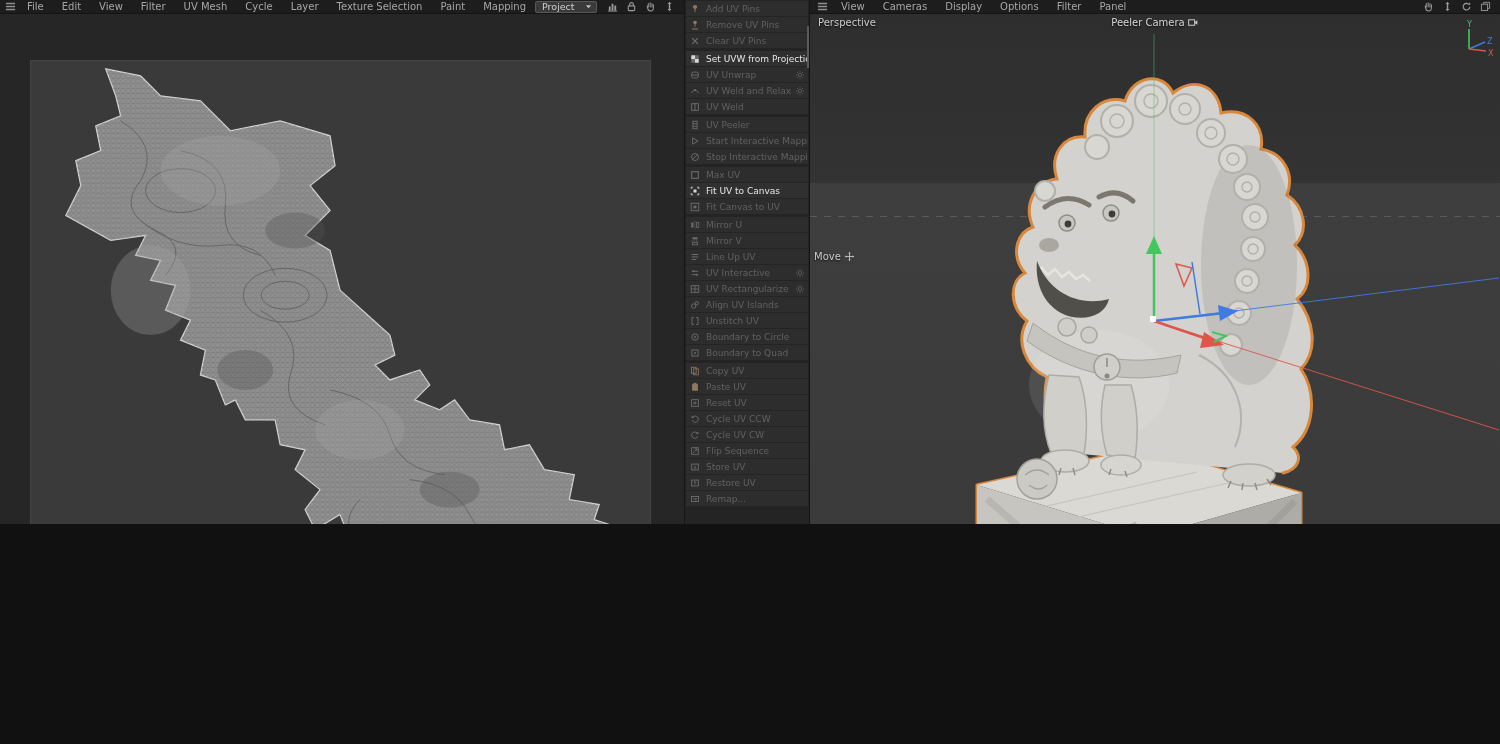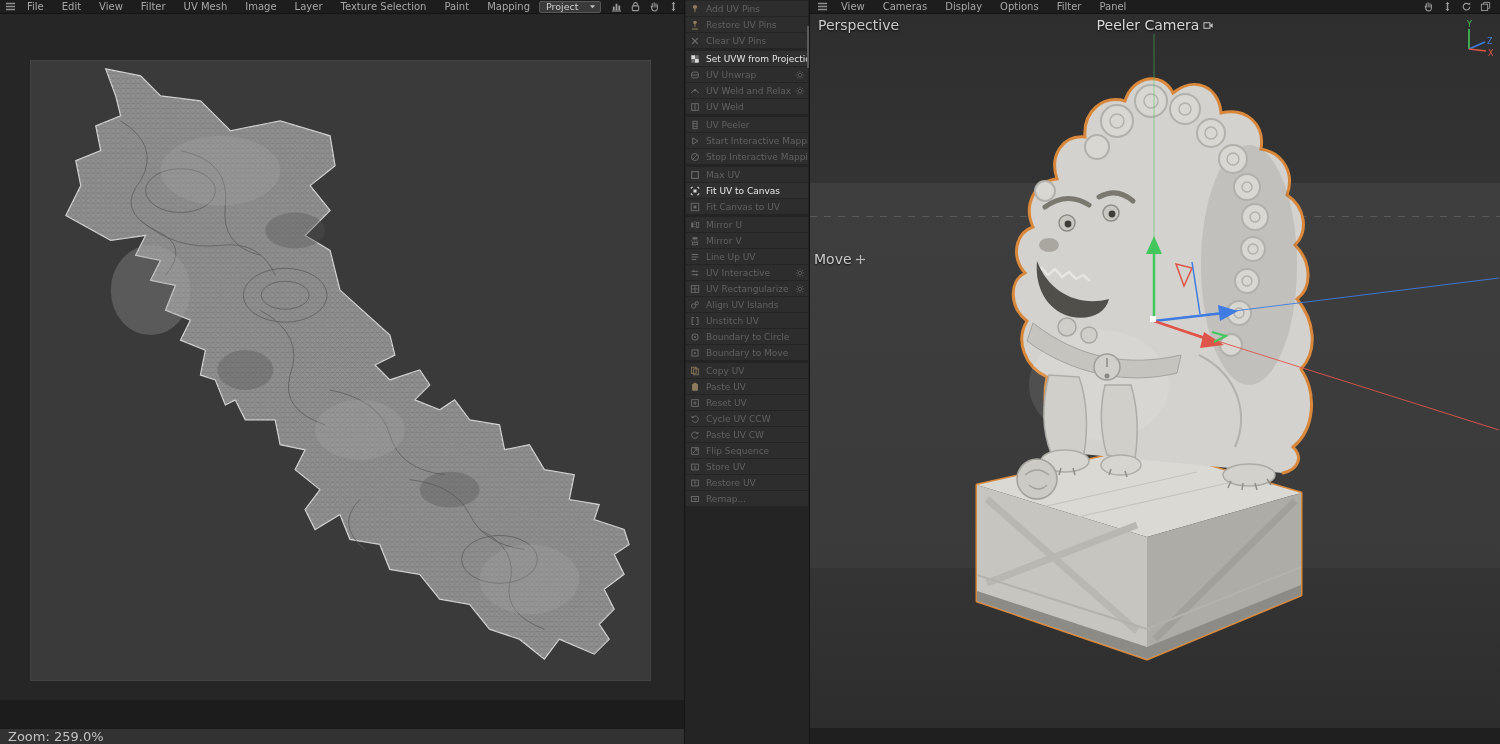--- a/index.html
+++ b/index.html
@@ -1,18 +1,18 @@
 <!DOCTYPE html>
 <html><head>
 <meta charset="utf-8">
 <style>
   * { margin:0; padding:0; box-sizing:border-box; }
   html,body { background:#111; }
   #app {
-    position:relative; width:1500px; height:744px; overflow:hidden;
+    position:relative; width:1500px; height:524px; overflow:hidden;
     background:#1f1f1f; font-family:"DejaVu Sans",sans-serif;
     -webkit-font-smoothing:antialiased; color:#a8a8a8;
   }
   
   .menubar {
     position:absolute; top:0; height:14px; background:#1d1d1d;
     border-bottom:1px solid #141414; display:flex; align-items:center;
     font-size:10px; color:#a6a6a6; padding:0 5px; z-index:30;
   }
   .menu-item { padding:0 9px; cursor:default; white-space:nowrap; }
@@ -73,21 +73,21 @@
   .vp-band { position:absolute; left:0; width:690px; }
   #band-top { top:0; height:169px; background:linear-gradient(#2e2e2e,#333333); }
   #band-mid { top:169px; height:385px; background:linear-gradient(#3e3e3e,#3a3a3a); }
   #band-bot { top:554px; height:160px; background:linear-gradient(#343434,#2d2d2d); }
   #horizon-dash {
     position:absolute; left:0; top:202px; width:690px; height:1px;
     background:repeating-linear-gradient(90deg,#606060 0 7px,transparent 7px 14px);
     opacity:.8;
   }
   .vp-label {
-    position:absolute; font-size:14px; color:#cccccc;
+    position:absolute; font-size:10px; color:#cccccc;
     text-shadow:0 1px 2px rgba(0,0,0,.85); white-space:nowrap; z-index:20;
     display:flex; align-items:center; gap:3px;
   }
   .vp-label .ic { display:inline-flex; color:#c4c4c4; }
   .vp-label .ic svg { width:11px; height:11px; }
   #perspective-label { left:8px; top:3px; }
   #camera-label { left:50%; transform:translateX(-50%); top:3px; color:#d8d8d8; }
   #move-label { left:4px; top:237px; }
   #axis-gizmo { position:absolute; right:5px; top:5px; z-index:20; }
   #statue-wrap { position:absolute; left:139px; top:41px; width:380px; height:610px; z-index:5; }
@@ -105,21 +105,21 @@
           <svg viewBox="0 0 12 12">
             <path d="M1 2.7h10M1 6h10M1 9.3h10" stroke="currentColor" stroke-width="1.5" fill="none"></path>
           </svg>
         </span>
       <span style="display:flex;align-items:center;">
           <span class="menu-item">File</span>
           <span class="menu-item">Edit</span>
           <span class="menu-item">View</span>
           <span class="menu-item">Filter</span>
           <span class="menu-item">UV Mesh</span>
-          <span class="menu-item">Image</span>
+          <span class="menu-item">Cycle</span>
           <span class="menu-item">Layer</span>
           <span class="menu-item">Texture Selection</span>
           <span class="menu-item">Paint</span>
           <span class="menu-item">Mapping</span>
         </span>
       <span class="mb-right">
         <span class="dropdown">
           <span>Project</span>
           <span class="chev" style="margin-left:auto;display:inline-flex;">
               <svg viewBox="0 0 12 12">
@@ -230,21 +230,21 @@
             </span>
             <span>Add UV Pins</span>
           </div>
           <div class="uv-row">
             <span class="ic tan">
               <svg viewBox="0 0 12 12">
                 <path d="M6 .8c1.3 0 2.3.9 2.3 2 0 .9-.6 1.6-1.4 1.9l-.3.1v2.1L6 9.3l-.6-2.4V4.8l-.3-.1C4.3 4.4 3.7 3.7 3.7 2.8c0-1.1 1-2 2.3-2z" fill="currentColor"></path>
                 <path d="M2.5 10.8h7" stroke="currentColor" stroke-width="1.3"></path>
               </svg>
             </span>
-            <span>Restore UV Pins</span>
+            <span>Remove UV Pins</span>
           </div>
           <div class="uv-row">
             <span class="ic">
               <svg viewBox="0 0 12 12">
                 <path d="M2.6 2.6l6.8 6.8M9.4 2.6L2.6 9.4" stroke="currentColor" stroke-width="1.5"></path>
               </svg>
             </span>
             <span>Clear UV Pins</span>
           </div>
         </div>
@@ -442,21 +442,21 @@
             </span>
             <span>Boundary to Circle</span>
           </div>
           <div class="uv-row">
             <span class="ic">
               <svg viewBox="0 0 12 12">
                 <rect x="2.3" y="2.3" width="7.4" height="7.4" fill="none" stroke="currentColor" stroke-width="1.1"></rect>
                 <circle cx="6" cy="6" r="1.1" fill="currentColor"></circle>
               </svg>
             </span>
-            <span>Boundary to Move</span>
+            <span>Boundary to Quad</span>
           </div>
         </div>
         <div class="uv-group">
           <div class="uv-row">
             <span class="ic tan">
               <svg viewBox="0 0 12 12">
                 <rect x="1.8" y="1.5" width="5.6" height="7.2" fill="none" stroke="currentColor" stroke-width="1"></rect>
                 <rect x="4.4" y="3.4" width="5.6" height="7.2" fill="none" stroke="currentColor" stroke-width="1"></rect>
               </svg>
             </span>
@@ -489,21 +489,21 @@
             </span>
             <span>Cycle UV CCW</span>
           </div>
           <div class="uv-row">
             <span class="ic">
               <svg viewBox="0 0 12 12">
                 <path d="M9 4.2A3.8 3.8 0 109.4 7.4" fill="none" stroke="currentColor" stroke-width="1.1"></path>
                 <path d="M10.4 2l-.5 3-3-.7z" fill="currentColor"></path>
               </svg>
             </span>
-            <span>Paste UV CW</span>
+            <span>Cycle UV CW</span>
           </div>
           <div class="uv-row">
             <span class="ic">
               <svg viewBox="0 0 12 12">
                 <rect x="2" y="2" width="8" height="8" fill="none" stroke="currentColor" stroke-width="1"></rect>
                 <path d="M3.6 8.6L8.4 3.4M8.4 3.4v3M8.4 3.4h-3" stroke="currentColor" fill="none" stroke-width="1"></path>
               </svg>
             </span>
             <span>Flip Sequence</span>
           </div>

